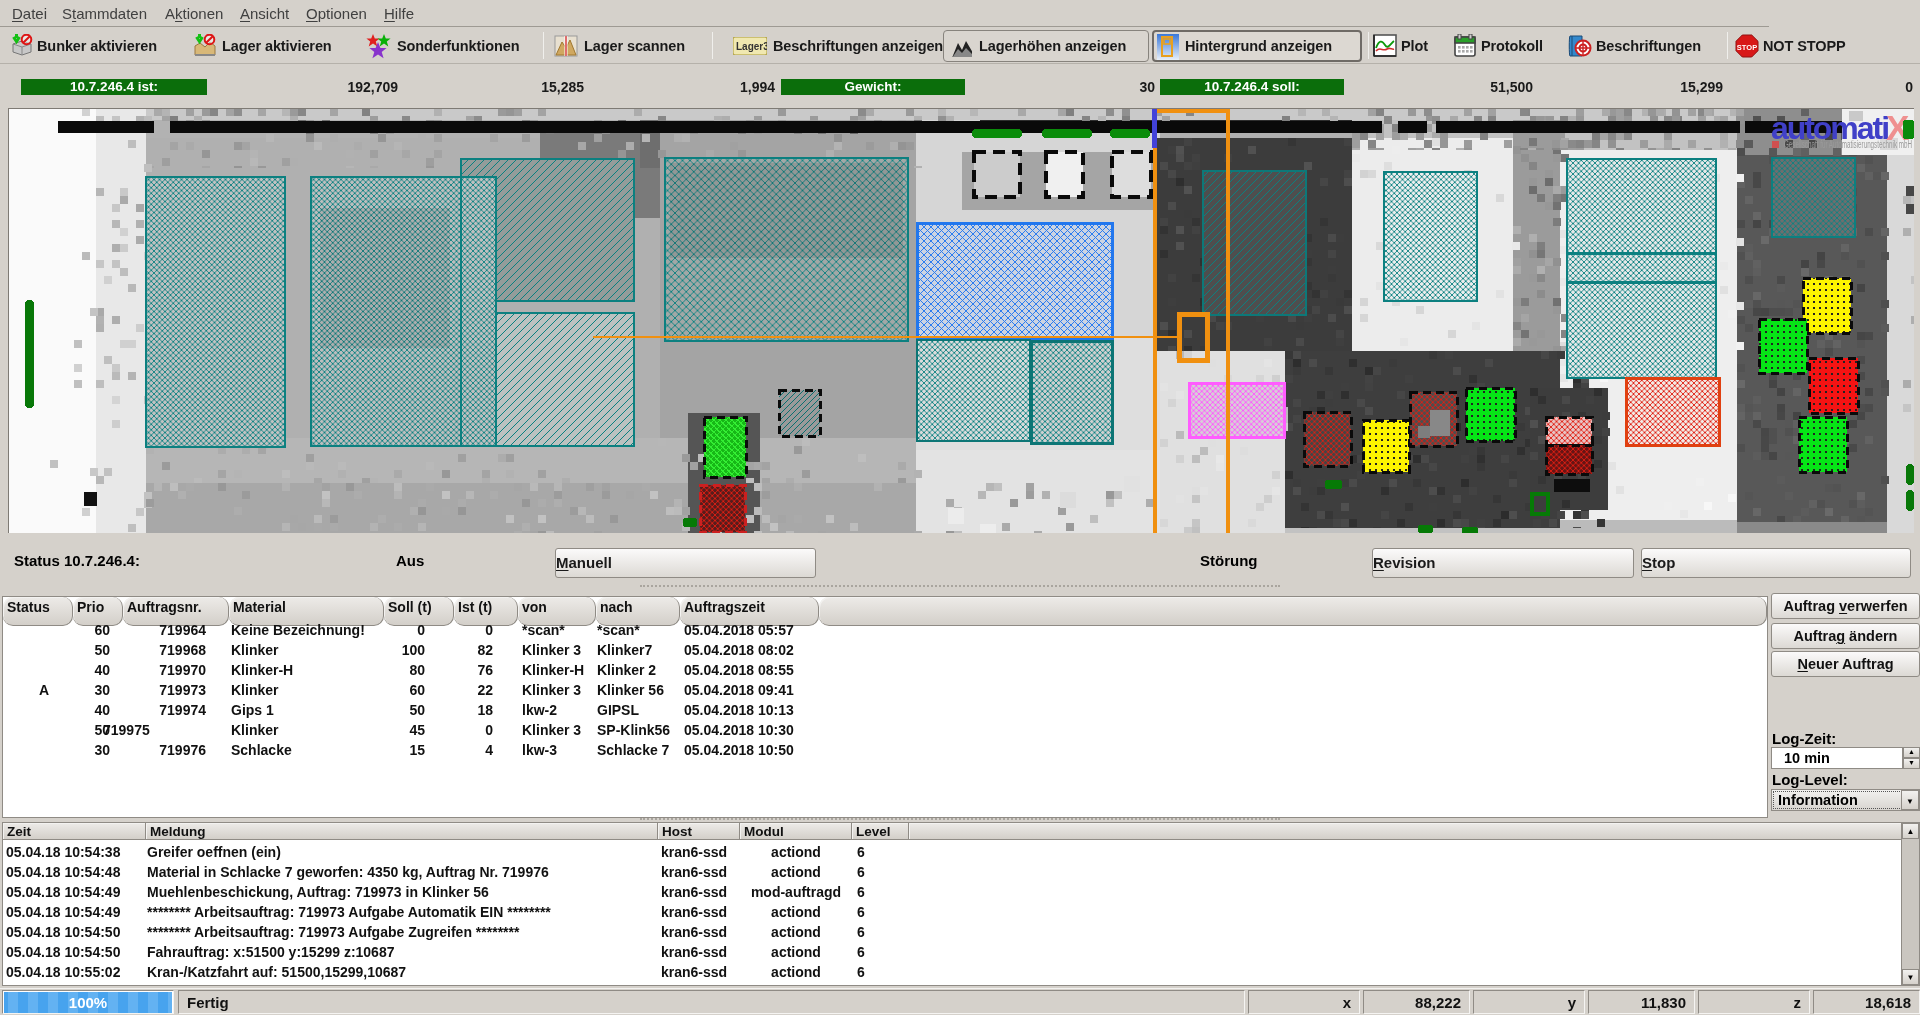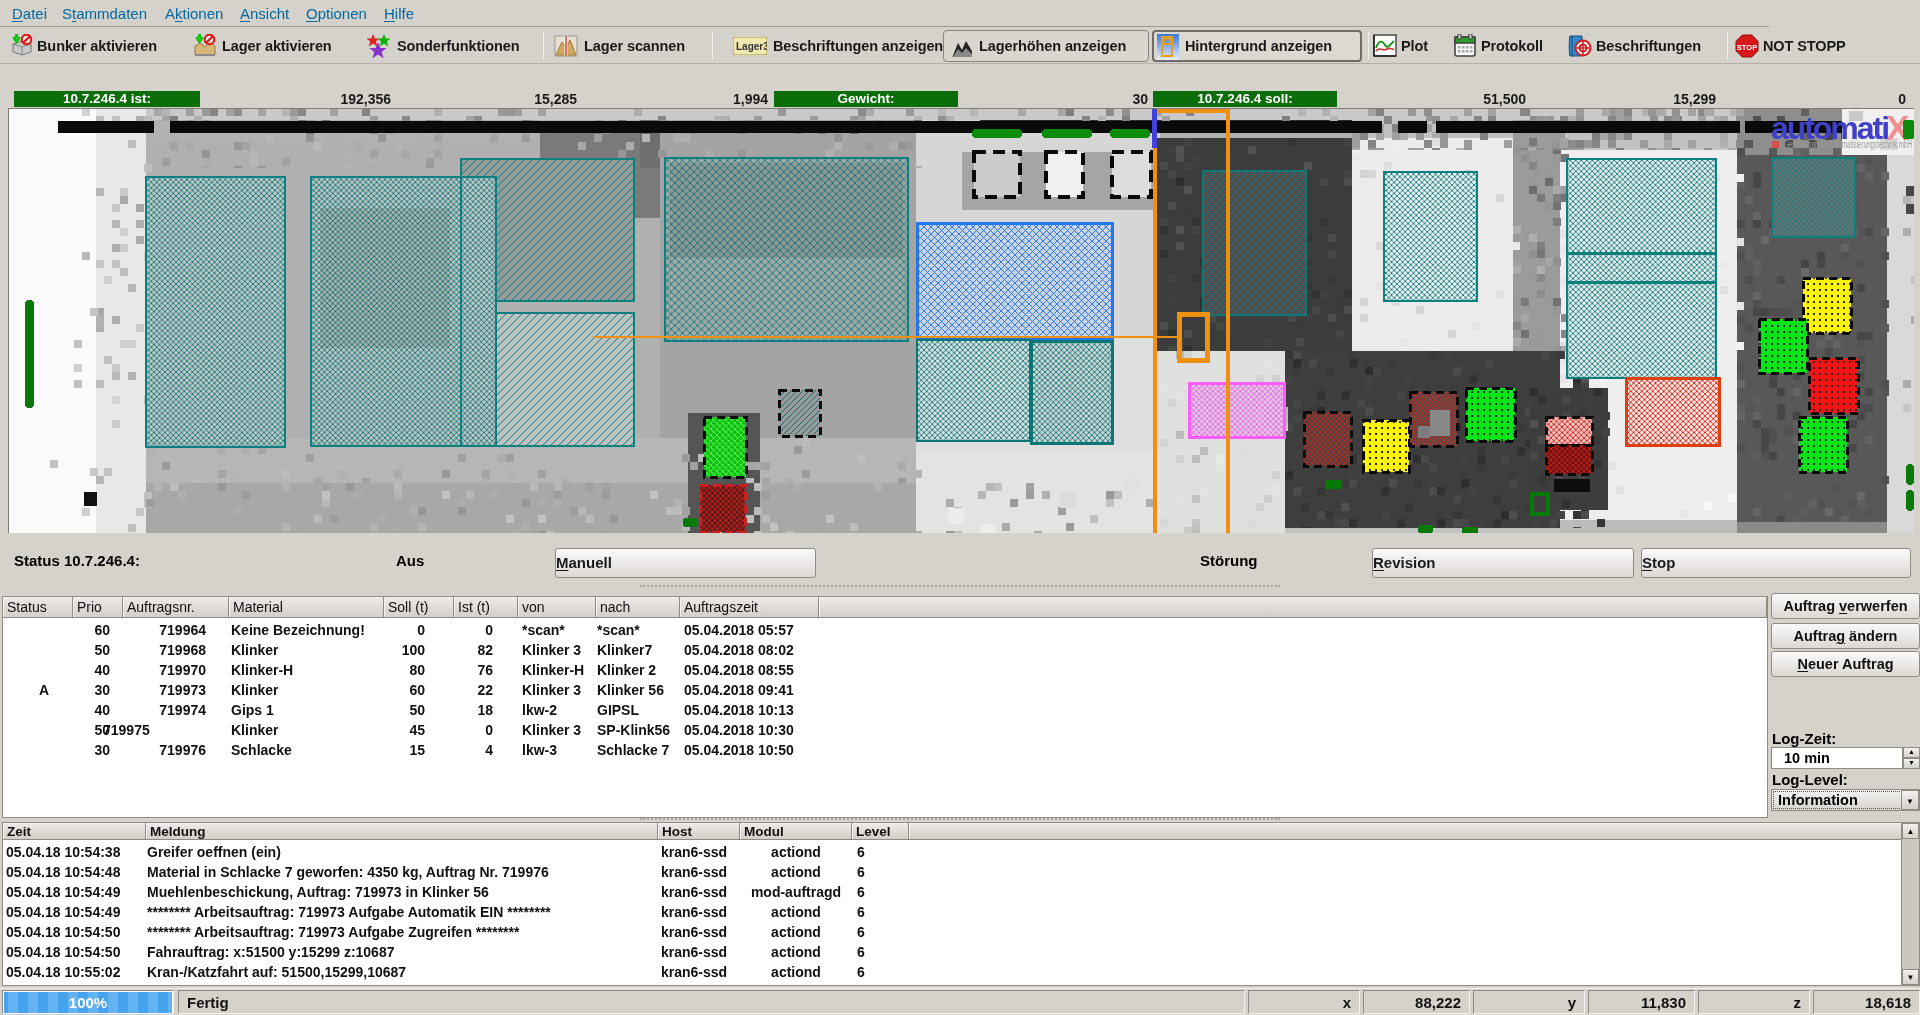--- a/index.html
+++ b/index.html
@@ -1,38 +1,38 @@
 <!DOCTYPE html>
 <html><head><meta charset="utf-8"><style>
 *{margin:0;padding:0;box-sizing:border-box;}
 html,body{width:1920px;height:1015px;overflow:hidden;background:#d5d1cb;
  font-family:"Liberation Sans",sans-serif;-webkit-font-smoothing:antialiased;}
 .abs{position:absolute;}
 .b{font-weight:bold;}
 .ul{text-decoration:underline;text-underline-offset:2px;}
 .menu{position:absolute;top:0;left:0;width:1769px;height:27px;background:#d5d1cb;
- border-bottom:1px solid #9e9a93;font-size:15px;color:#0369a1;}
+ border-bottom:1px solid #9e9a93;font-size:15px;color:#404040;}
 .menu span.it{position:absolute;top:5px;}
 .tb{position:absolute;top:28px;left:0;width:1920px;height:36px;background:#d5d1cb;border-bottom:1px solid #b5b1aa;}
 .tbtxt{position:absolute;top:10px;font-size:14.5px;font-weight:bold;color:#1a1a1a;letter-spacing:-0.1px;}
 .sep{position:absolute;top:4px;width:1px;height:27px;background:#a09c95;border-right:1px solid #f0efec;}
 .toggle{position:absolute;top:2px;height:32px;background:#d9d5cf;border:1px solid #87837d;border-radius:4px;}
 .toggle2{position:absolute;top:2px;height:32px;background:#dcd8d2;border:2px solid #6f6b66;border-radius:4px;}
-.srow{position:absolute;top:65px;left:1px;width:1552px;height:43px;background:#d5d1cb;margin-top:12px;}
+.srow{position:absolute;top:65px;left:8px;width:1552px;height:43px;background:#d5d1cb;}
 .glabel{position:absolute;top:14px;height:16px;background:#0b6e0b;color:#fff;font-weight:bold;
  font-size:13.5px;text-align:center;line-height:16px;}
 .snum{position:absolute;top:14px;height:16px;font-size:14px;font-weight:bold;color:#1a1a1a;text-align:right;line-height:16px;}
 .map{position:absolute;top:108px;left:0;width:1920px;height:427px;background:#d5d1cb;}
 .mrow{position:absolute;top:535px;left:0;width:1920px;height:58px;background:#d5d1cb;font-size:15px;text-decoration:underline;}
 .btn{position:absolute;background:linear-gradient(#fbfafa,#dcd9d4);border:1px solid #8f8b85;border-radius:3px;
  text-align:left;font-weight:bold;font-size:15px;color:#1a1a1a;}
 .tblwrap{position:absolute;top:596px;left:2px;width:1766px;height:222px;background:#fff;
  border:1px solid #8f8b85;}
-.th{position:absolute;top:0;height:21px;background:linear-gradient(#edebe8,#d3cfc9);border-right:1px solid #8f8b85;border-bottom:1px solid #8f8b85;
- box-shadow:inset 1px 1px 0 #f3f2f0;font-size:14px;font-weight:normal;padding:2px 0 0 4px;color:#111;}
+.th{position:absolute;top:0;height:29px;background:linear-gradient(#edebe8,#d3cfc9);border-right:1px solid #8f8b85;border-bottom:1px solid #8f8b85;
+ box-shadow:inset 1px 1px 0 #f3f2f0;font-size:14px;font-weight:bold;padding:2px 0 0 4px;color:#111;border-radius:10px;}
 .cell{position:absolute;height:20px;font-size:14px;font-weight:bold;color:#111;white-space:nowrap;}
 .panel{position:absolute;top:593px;left:1768px;width:152px;height:226px;background:#d5d1cb;}
 .pbtn{position:absolute;left:3px;width:149px;height:26px;background:linear-gradient(#fbfafa,#dcd9d4);
  border:1px solid #8f8b85;border-radius:3px;text-align:center;font-weight:bold;font-size:14.5px;padding-top:4px;color:#111;}
 .logwrap{position:absolute;top:822px;left:2px;width:1900px;height:164px;background:#fff;border:1px solid #8f8b85;}
 .lth{position:absolute;top:0;height:17px;background:linear-gradient(#edebe8,#d3cfc9);border-right:1px solid #8f8b85;border-bottom:1px solid #8f8b85;
  box-shadow:inset 1px 1px 0 #f3f2f0;font-size:13.5px;font-weight:bold;padding:1px 0 0 4px;color:#111;}
 .lcell{position:absolute;height:20px;font-size:14px;font-weight:bold;color:#111;white-space:nowrap;}
 .sbar{position:absolute;top:988px;left:0;width:1920px;height:27px;background:#d5d1cb;border-top:1px solid #f2f1ef;}
 .sunk{position:absolute;border:1px solid;border-color:#8f8b85 #f5f4f2 #f5f4f2 #8f8b85;background:#d5d1cb;
@@ -142,21 +142,21 @@
     </svg>
     <div class="sep" style="left:543px"></div>
     <div class="sep" style="left:712px"></div>
     <div class="sep" style="left:1368px"></div>
     <div class="sep" style="left:1727px"></div>
   </div>
 <div class="srow">
     <div class="glabel" style="left:13px;width:186px">10.7.246.4 ist:</div>
     <div class="glabel" style="left:773px;width:184px">Gewicht:</div>
     <div class="glabel" style="left:1152px;width:184px">10.7.246.4 soll:</div>
-    <div class="snum" style="left:240px;width:150px">192,356</div>
+    <div class="snum" style="left:240px;width:150px">192,709</div>
     <div class="snum" style="left:426px;width:150px">15,285</div>
     <div class="snum" style="left:617px;width:150px">1,994</div>
     <div class="snum" style="left:997px;width:150px">30</div>
     <div class="snum" style="left:1375px;width:150px">51,500</div>
     <div class="snum" style="left:1565px;width:150px">15,299</div>
     <div class="snum" style="left:1755px;width:150px">0</div>
   </div>
 <div class="map"><svg width="1914" height="425" viewBox="0 0 1914 425" shape-rendering="crispEdges">
       <defs>
 <pattern id="xh" width="5.5" height="5.5" patternUnits="userSpaceOnUse">

